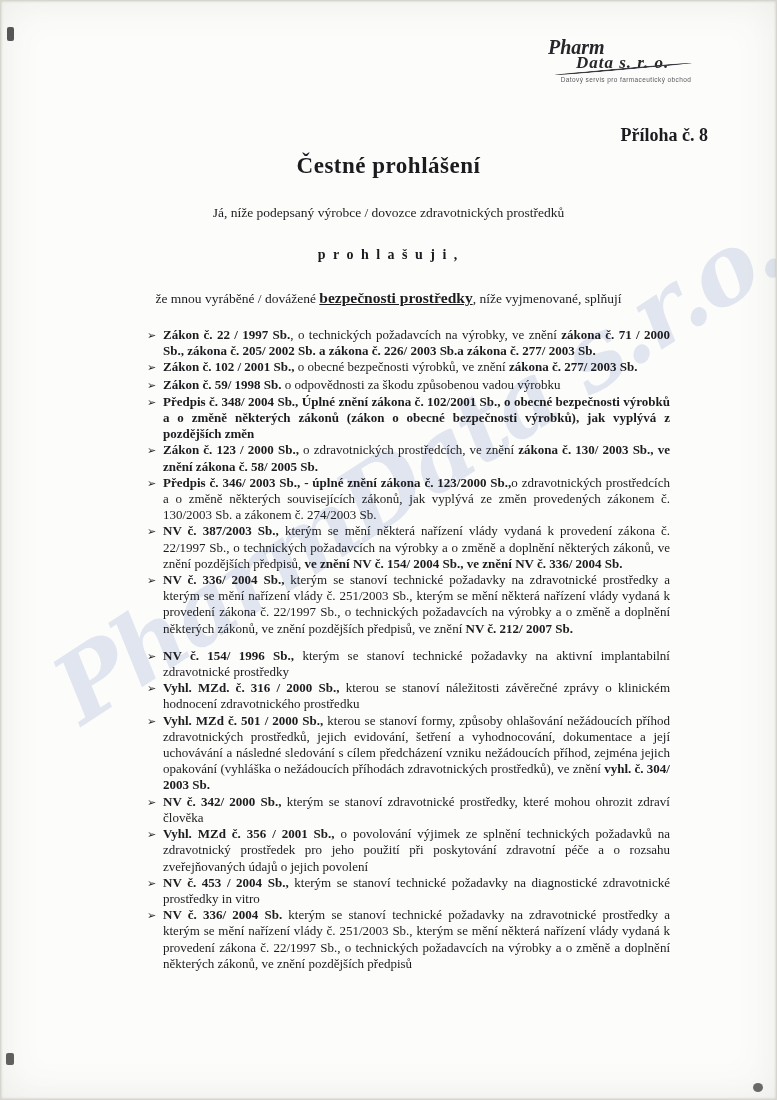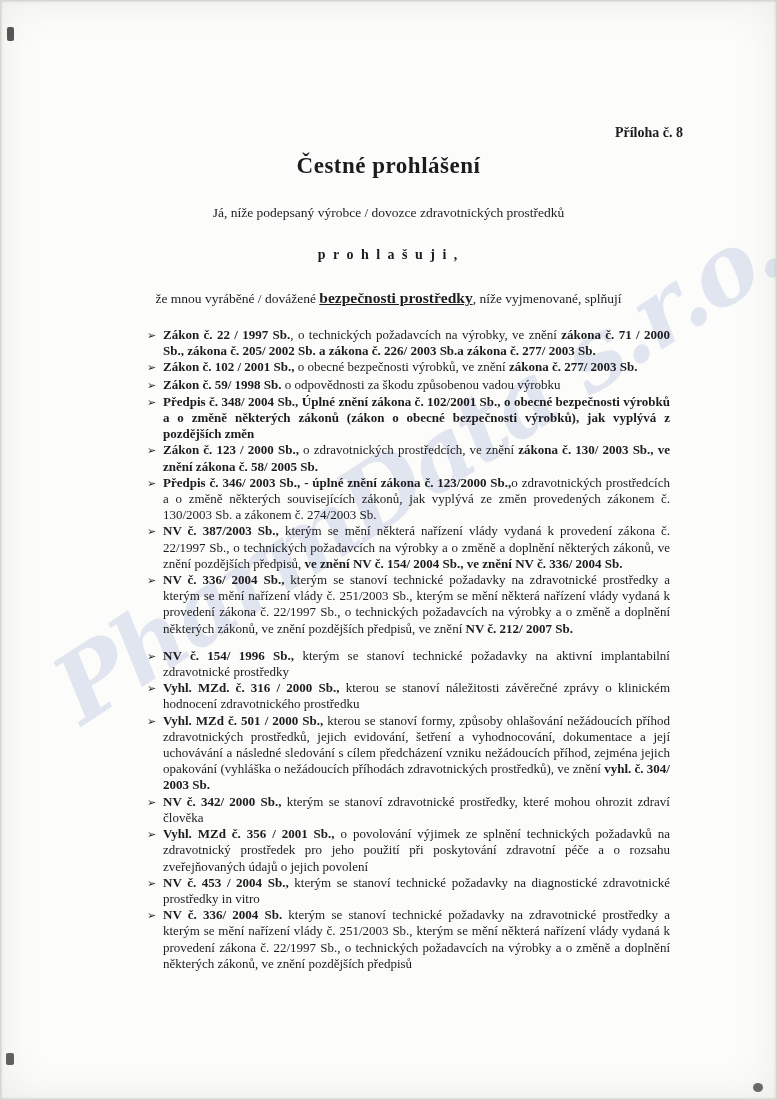--- a/index.html
+++ b/index.html
@@ -24,21 +24,21 @@
   }
 
   
   .logo { position:absolute; z-index:3; top:36px; right:70px; width:160px; }
   .brand { font-style:italic; font-weight:bold; line-height:1; color:#26262b; }
   .brand-top { font-size:20px; display:block; margin-left:2px; }
   .brand-bottom { font-size:17px; display:block; margin-left:30px; margin-top:-3px; letter-spacing:1px; }
   .swoosh { width:138px; height:0; border-bottom:2px solid #3a3a40; transform:rotate(-5deg); margin-top:-3px; margin-left:8px; border-radius:50%; }
   .tagline { margin-top:6px; font-family:"Liberation Sans", sans-serif; font-size:6.5px; color:#5a5a60; letter-spacing:.4px; text-align:center; }
 
-  .annex { position:absolute; z-index:3; top:124px; right:93px; font-weight:bold; font-size:14px; }
+  .annex { position:absolute; z-index:3; top:124px; right:68px; font-weight:bold; font-size:18px; }
 
   .title { margin:0; padding-top:152px; text-align:center; font-size:23px; font-weight:bold; letter-spacing:.5px; }
 
   .intro { margin:26px 0 0 0; text-align:center; font-size:13.5px; }
   .declare { margin:26px 0 0 0; text-align:center; font-size:14px; font-weight:bold; letter-spacing:2px; }
   .intro2 { margin:26px 0 0 0; text-align:center; font-size:13.5px; }
   .hl { font-weight:bold; text-decoration:underline; font-size:15.5px; }
   .req { margin:14px 0 0 0; text-align:center; font-size:13.5px; }
 
   
@@ -59,20 +59,28 @@
 <body>
 
 <div class="page">
 
   <div class="watermark">PharmData s.r.o.</div>
 
   <div class="artifact a1"></div>
   <div class="artifact a2"></div>
   <div class="artifact a3"></div>
 
+  <div class="logo">
+    <div class="brand">
+      <span class="brand-top">Pharm</span>
+      <span class="brand-bottom">Data s. r. o.</span>
+    </div>
+    <div class="swoosh"></div>
+    <div class="tagline">Datový servis pro farmaceutický obchod</div>
+  </div>
 
   <div class="annex">Příloha č. 8</div>
 
   <div class="content">
     <h1 class="title">Čestné prohlášení</h1>
 
     <p class="intro">Já, níže podepsaný výrobce / dovozce zdravotnických prostředků</p>
 
     <p class="declare">p r o h l a š u j i ,</p>
 

